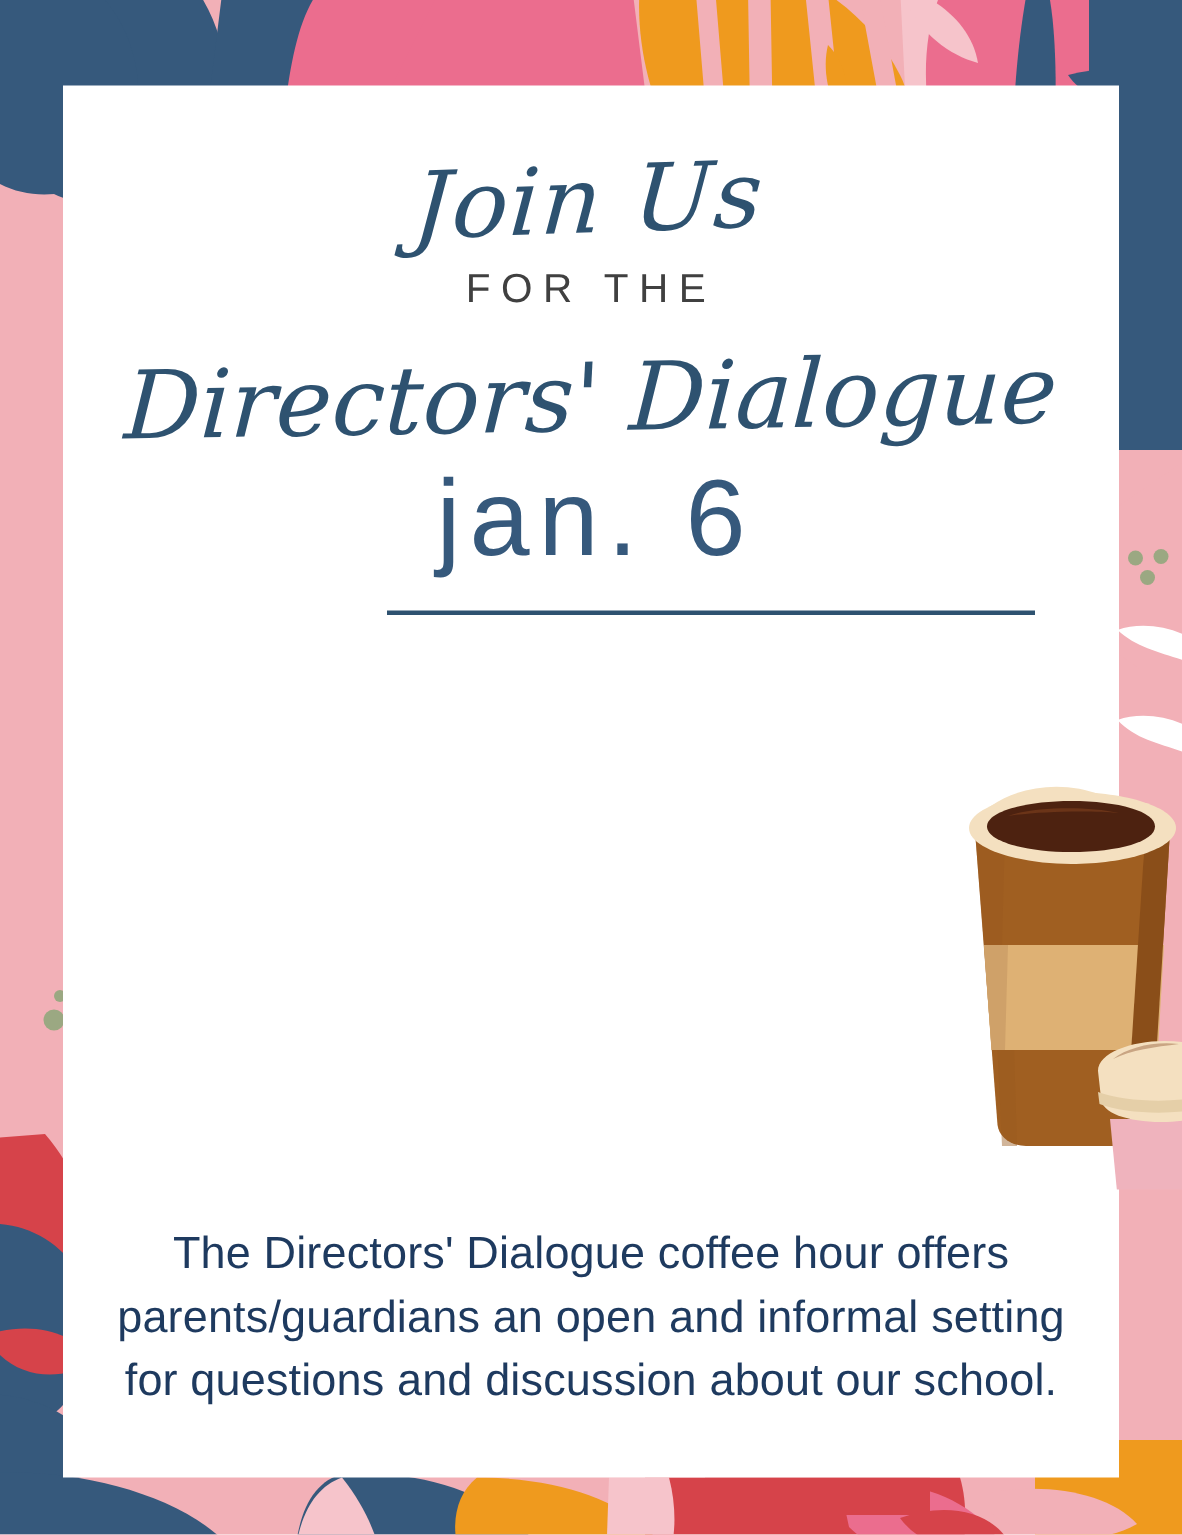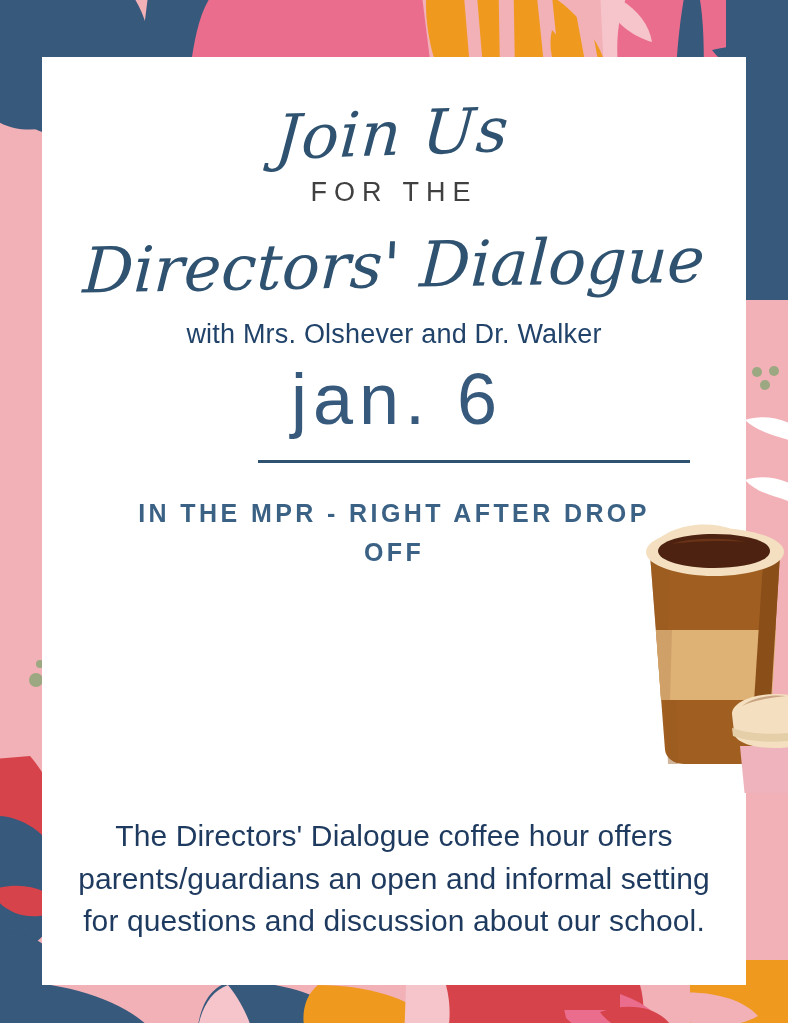--- a/index.html
+++ b/index.html
@@ -277,26 +277,24 @@
   </svg>
 
   <div id="content">
 
     <div class="join-us">Join Us</div>
 
     <div class="for-the">FOR THE</div>
 
     <div class="dialogue">Directors' Dialogue</div>
 
-    <div class="presenters">with Mrs. Olshever and Dr. Walker</div>
 
     <div class="date-wrap">
       <div class="date">jan. 6</div>
       <div class="date-rule"></div>
     </div>
 
-    <div class="venue">IN THE MPR - RIGHT AFTER DROP OFF</div>
 
     <div class="blurb">The Directors' Dialogue coffee hour offers parents/guardians an open and informal setting for questions and discussion about our school.</div>
 
   </div>
 
 </div>
 
 </body></html>

